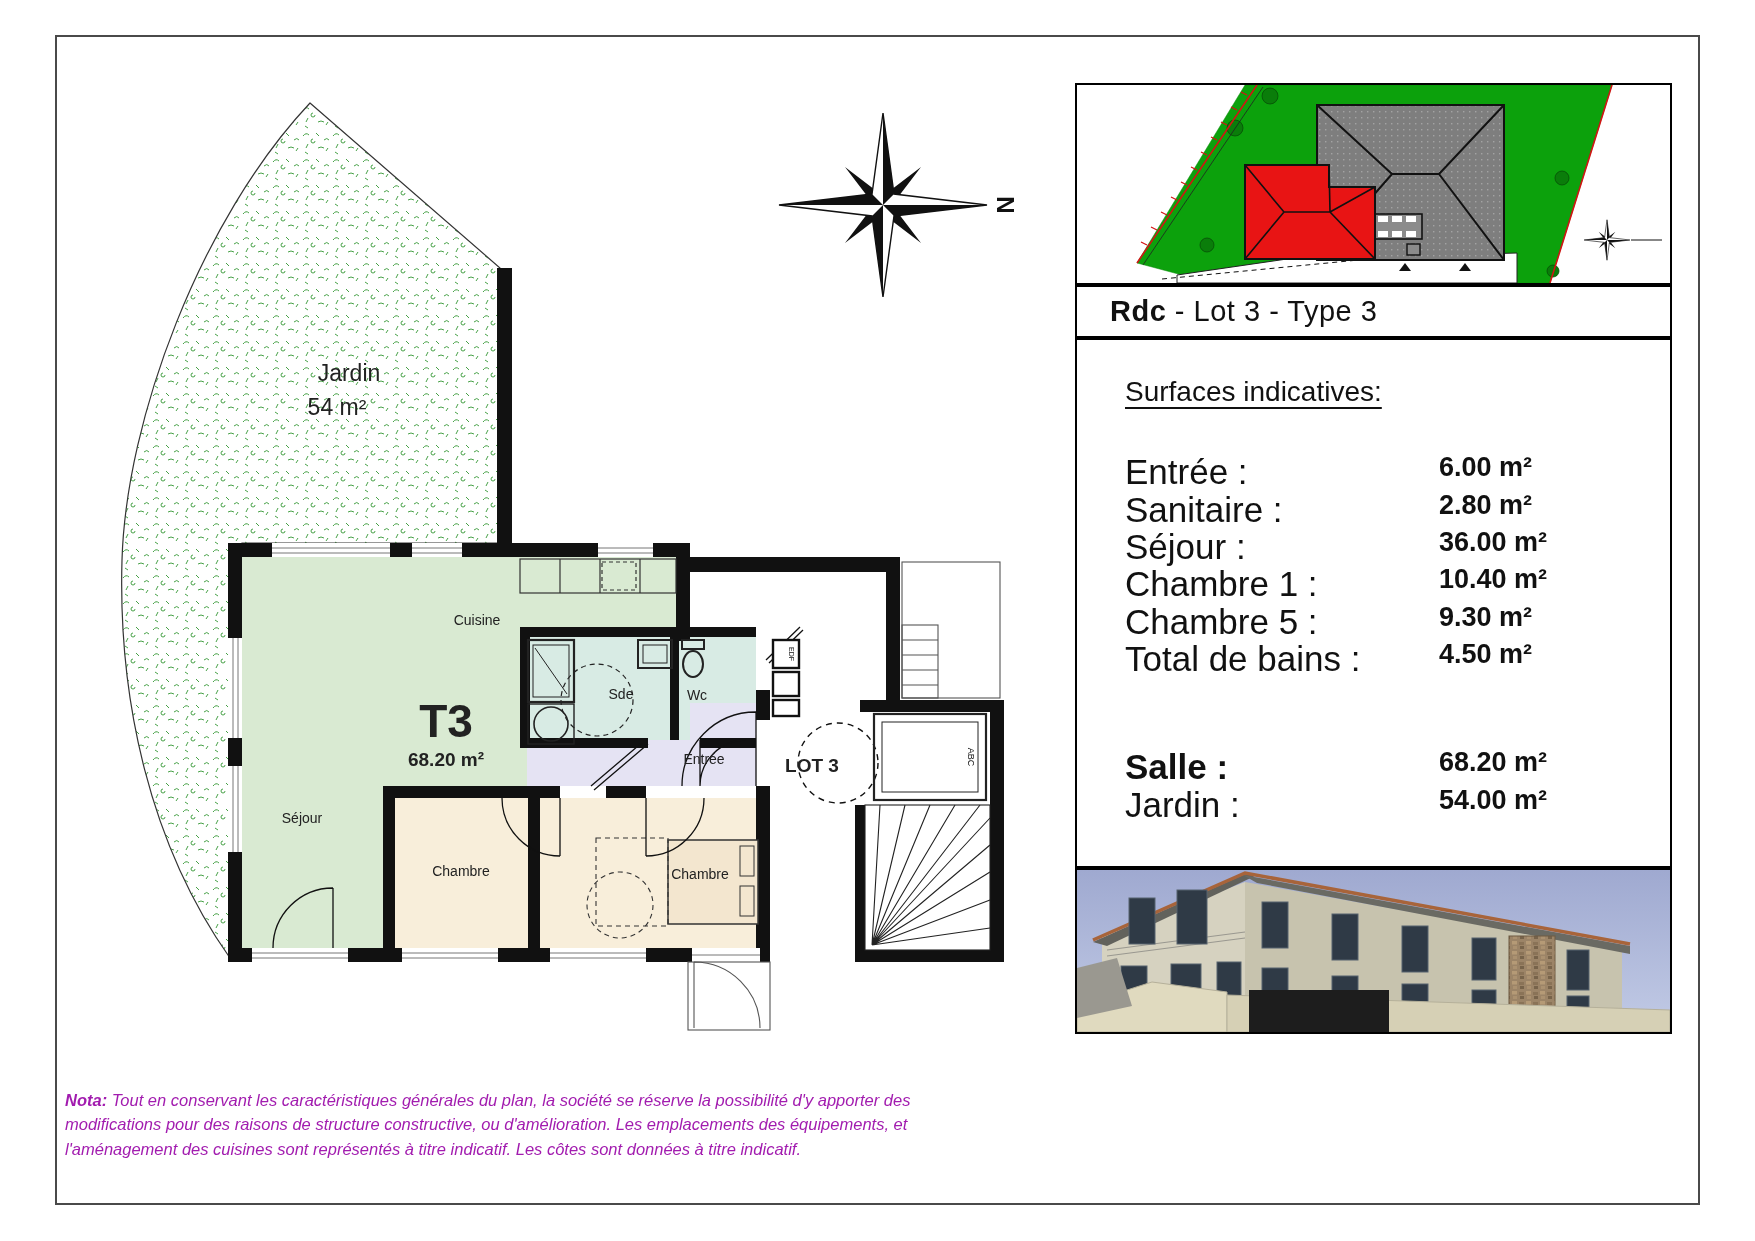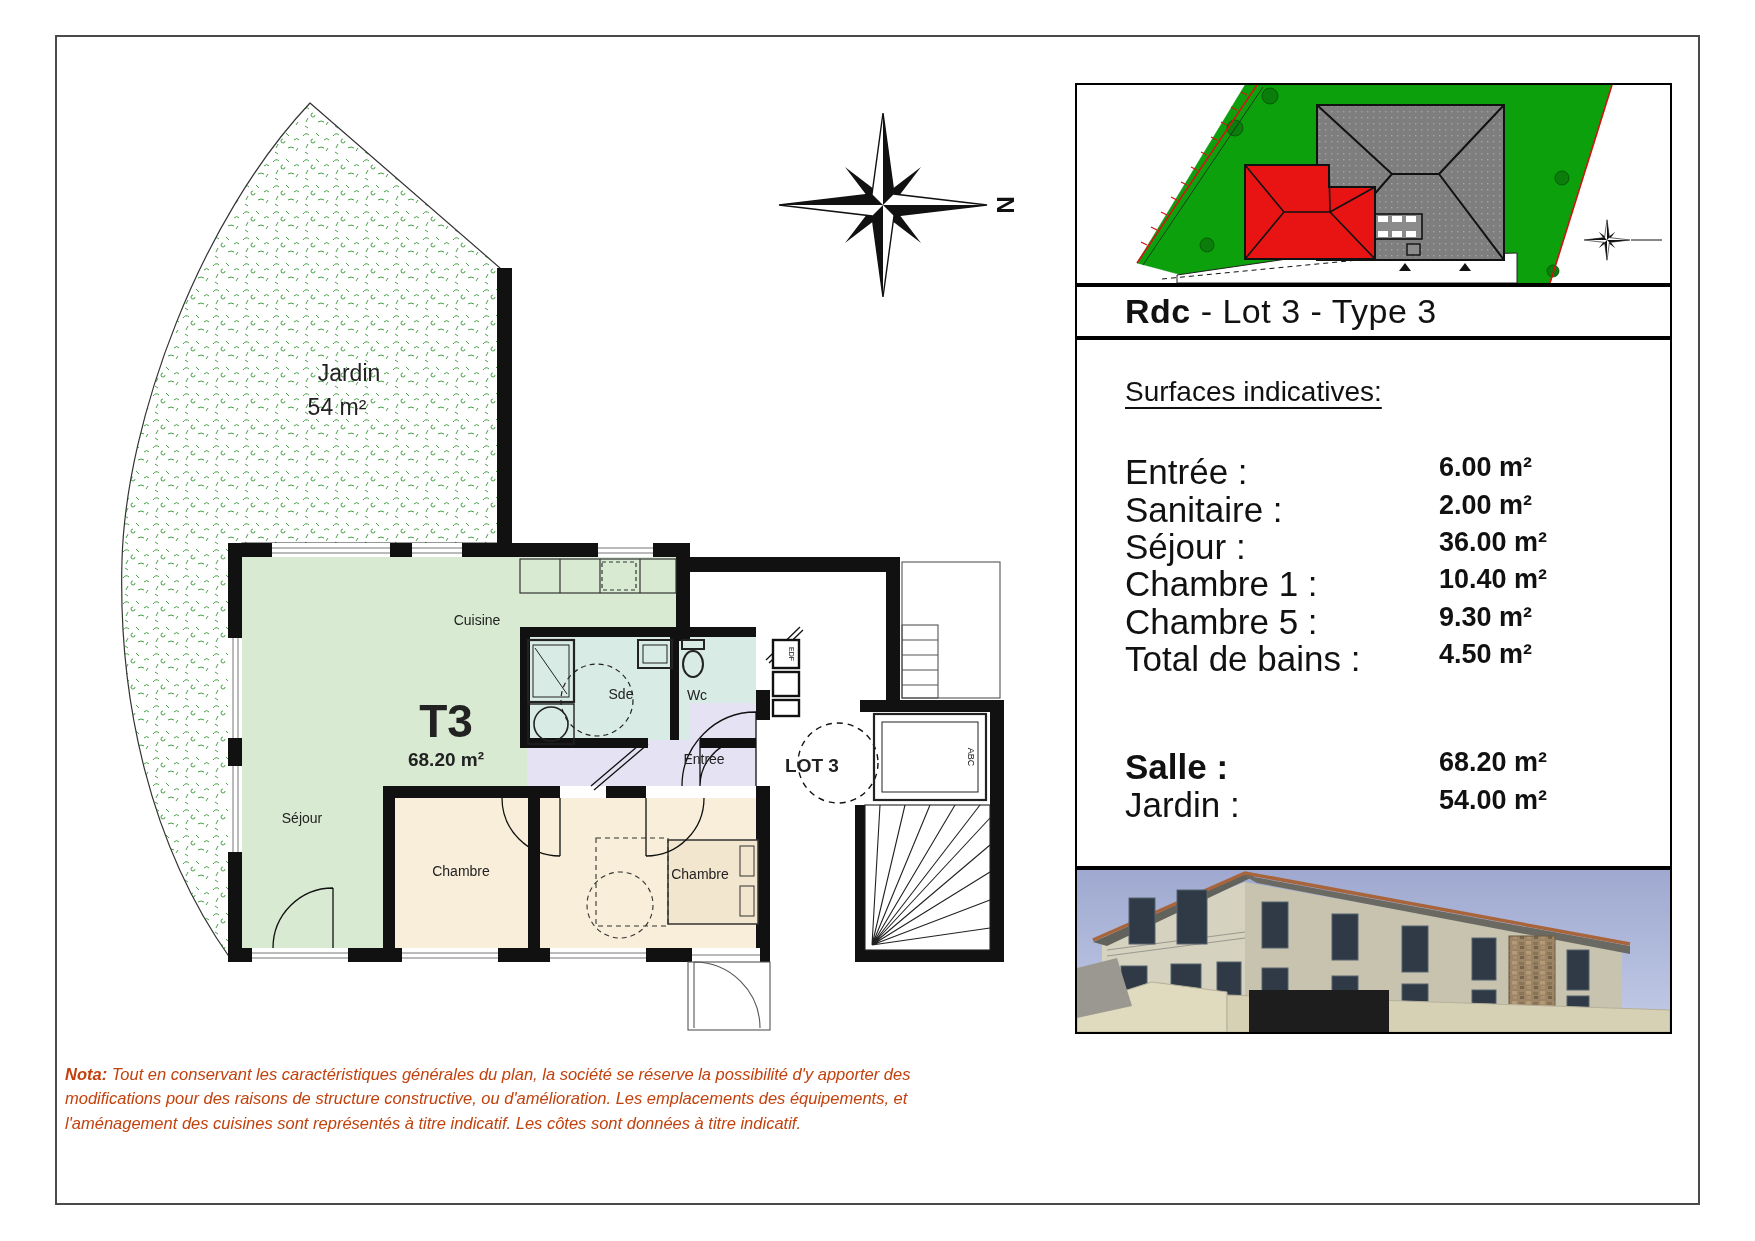--- a/index.html
+++ b/index.html
@@ -4,31 +4,31 @@
 <style>
   html,body{margin:0;padding:0;background:#fff;}
   .page{position:relative;width:1755px;height:1241px;background:#fff;overflow:hidden;
         font-family:"Liberation Sans", sans-serif;color:#111;}
   .page-border{position:absolute;left:55px;top:35px;width:1645px;height:1170px;
         border:2px solid #4a4a4a;box-sizing:border-box;}
   .rbox{position:absolute;left:1075px;width:597px;border:2px solid #000;
         box-sizing:border-box;background:#fff;}
   .site-box{top:83px;height:202px;}
   .title-box{top:285px;height:53px;display:flex;align-items:center;}
-  .title-box .ttl{padding-left:48px;font-size:34px;letter-spacing:0.5px;white-space:nowrap;}
+  .title-box .ttl{padding-left:33px;font-size:29px;letter-spacing:0.5px;white-space:nowrap;}
   .title-box b{font-weight:bold;}
   .surf-box{top:338px;height:530px;text-align:right;}
   .render-box{top:868px;height:166px;}
   .surf-heading{position:absolute;left:48px;top:36px;font-size:28px;
         text-decoration:underline;text-underline-offset:6px;}
   .srow{position:absolute;left:48px;font-size:35px;white-space:nowrap;}
   .sval{position:absolute;left:362px;font-size:27px;font-weight:bold;white-space:nowrap;}
   .blbl{font-weight:bold;}
-  .nota{position:absolute;left:65px;top:1062px;width:898px;font-size:16.5px;
-        font-style:italic;line-height:1.48;color:#c2410c;}
+  .nota{position:absolute;left:65px;top:1088px;width:898px;font-size:16.5px;
+        font-style:italic;line-height:1.48;color:#a21caf;}
   .nota b{font-weight:bold;}
   svg text{font-family:"Liberation Sans", sans-serif;}
 </style>
 </head>
 <body>
 
 <div class="page">
   <div class="page-border"></div>
 
   <svg style="position:absolute;left:0;top:0;" width="1030" height="1080" viewBox="0 0 1030 1080">
@@ -261,21 +261,21 @@
   <div class="rbox title-box">
     <div class="ttl"><b>Rdc</b><span> - Lot 3 - Type 3</span></div>
   </div>
 
   <div class="rbox surf-box">
     <div class="surf-heading">Surfaces indicatives:</div>
 
     <div class="srow" style="top:112px">Entrée :</div>
     <div class="sval" style="top:112px">6.00 m²</div>
     <div class="srow" style="top:150px">Sanitaire :</div>
-    <div class="sval" style="top:150px">2.00 m²</div>
+    <div class="sval" style="top:150px">2.80 m²</div>
     <div class="srow" style="top:187px">Séjour :</div>
     <div class="sval" style="top:187px">36.00 m²</div>
     <div class="srow" style="top:224px">Chambre 1 :</div>
     <div class="sval" style="top:224px">10.40 m²</div>
     <div class="srow" style="top:262px">Chambre 5 :</div>
     <div class="sval" style="top:262px">9.30 m²</div>
     <div class="srow" style="top:299px">Total de bains :</div>
     <div class="sval" style="top:299px">4.50 m²</div>
 
     <div class="srow blbl" style="top:407px">Salle :</div>

